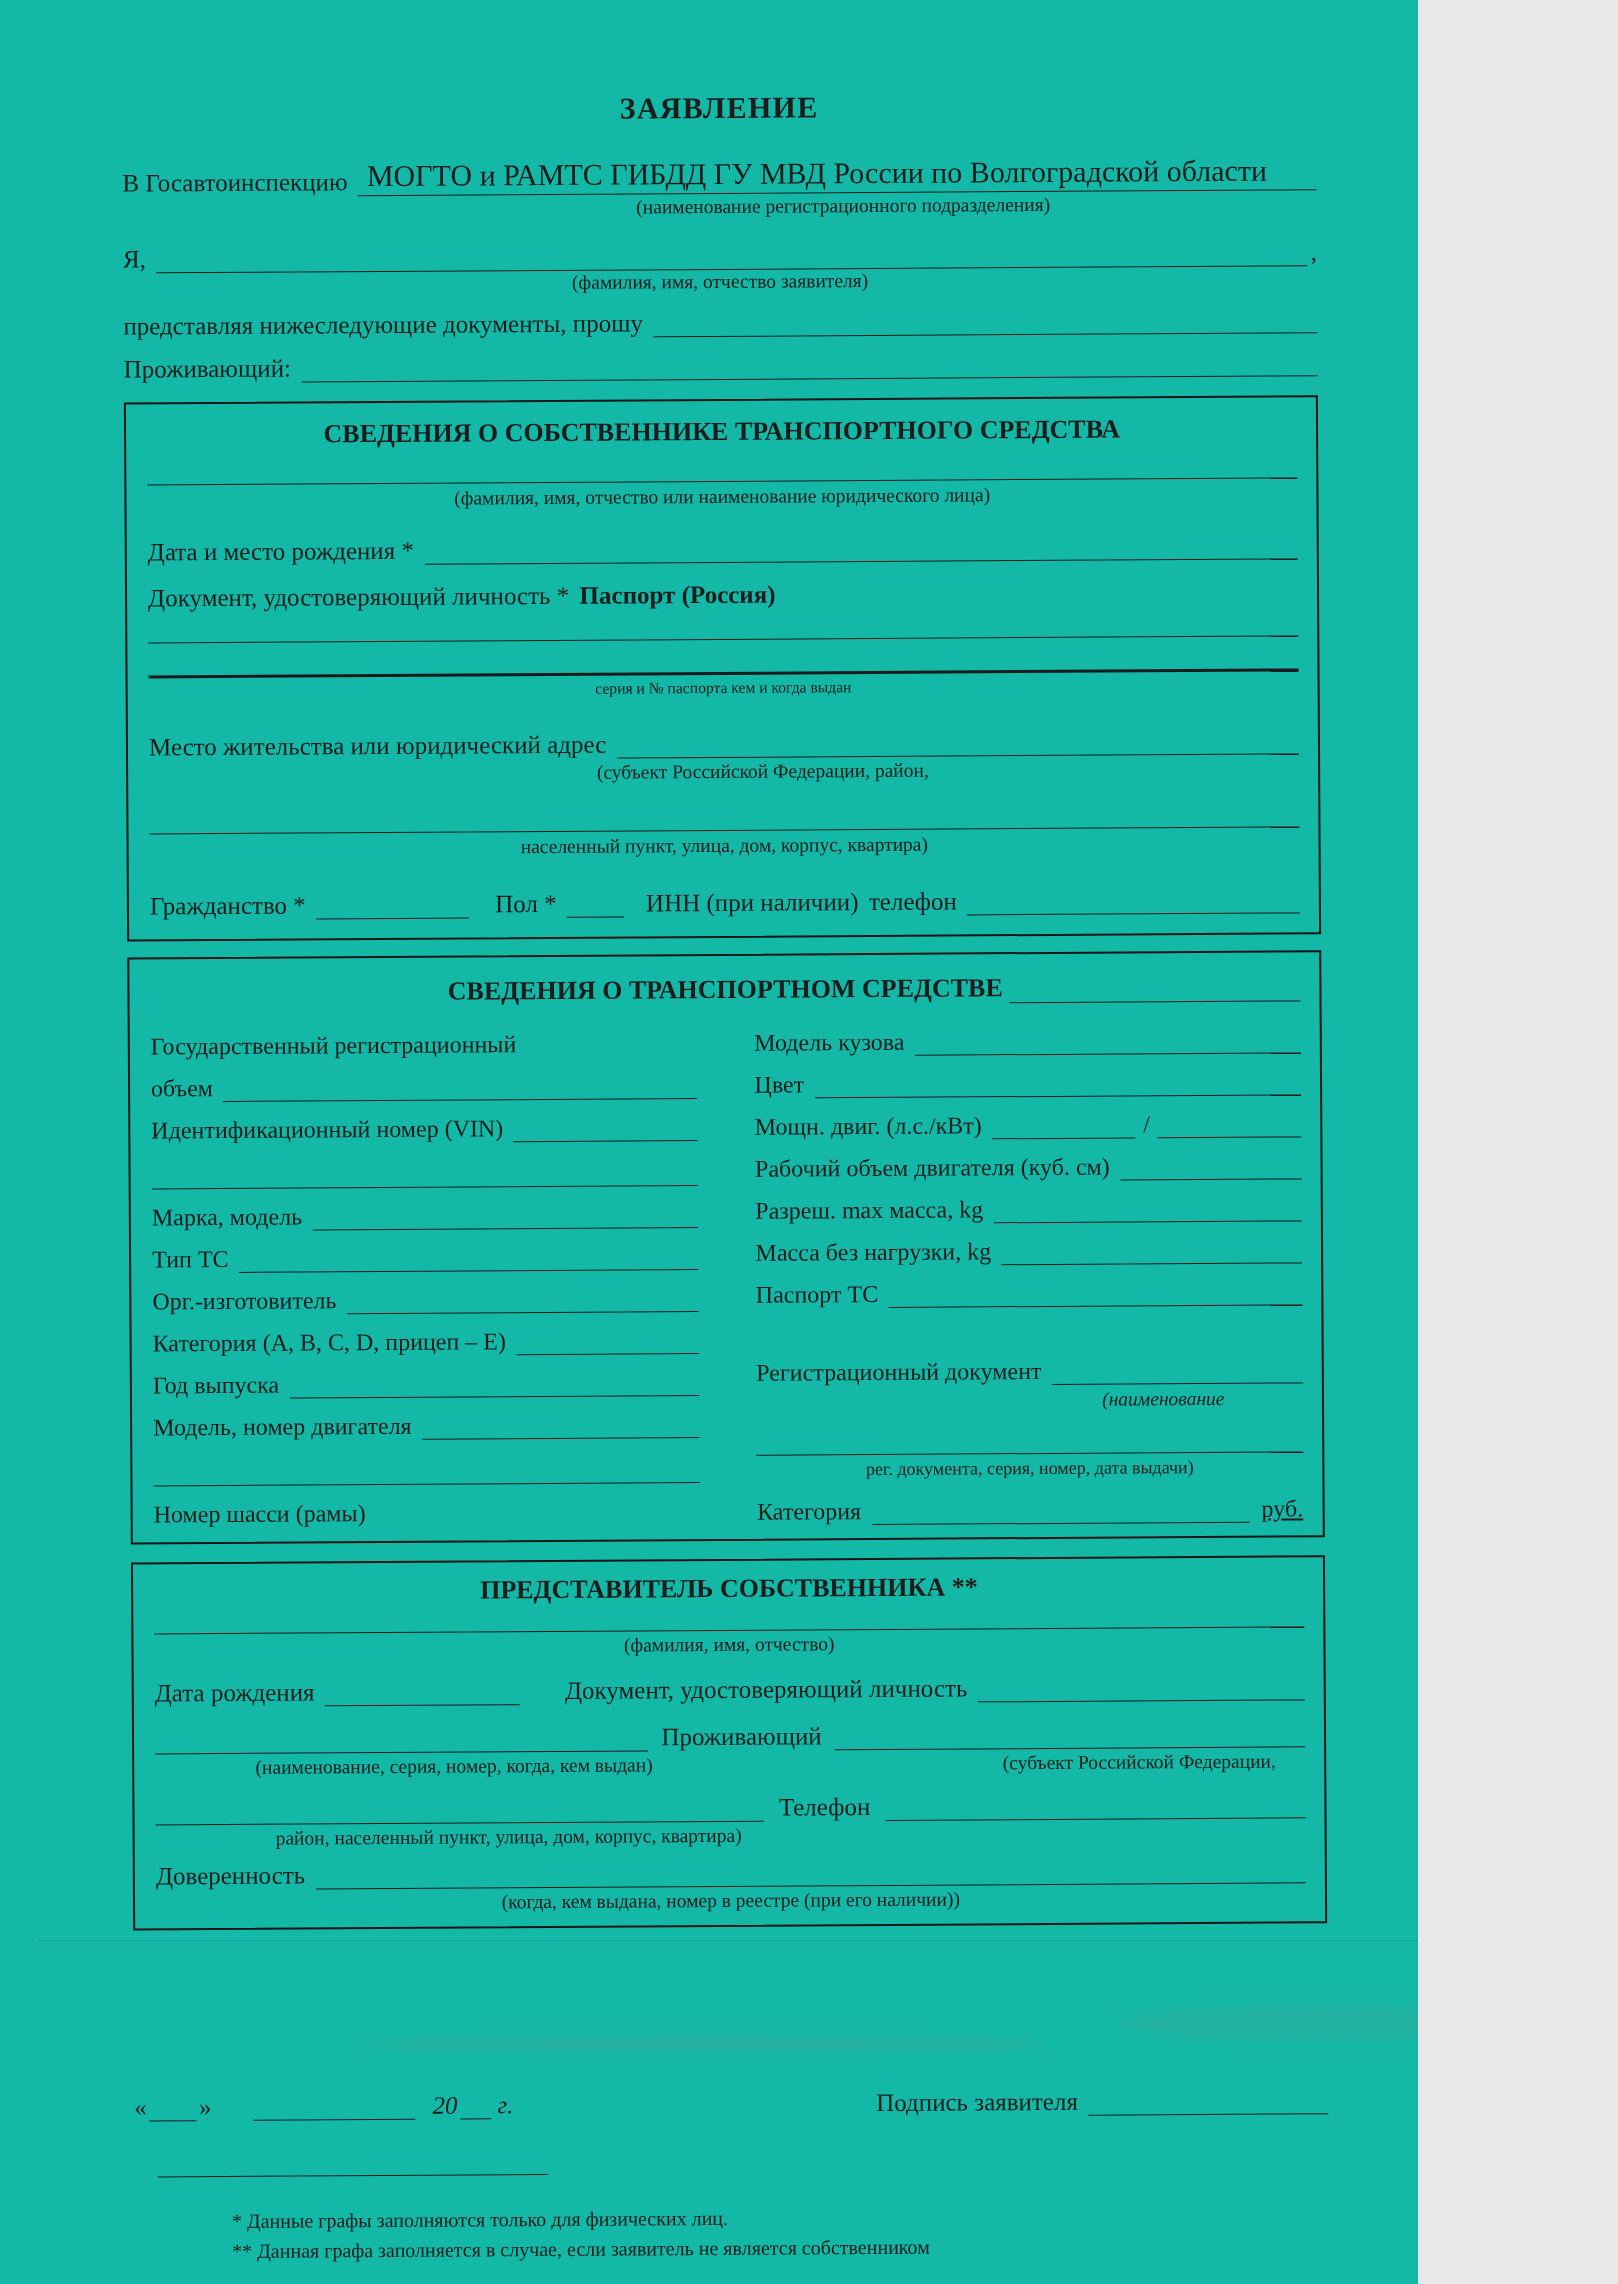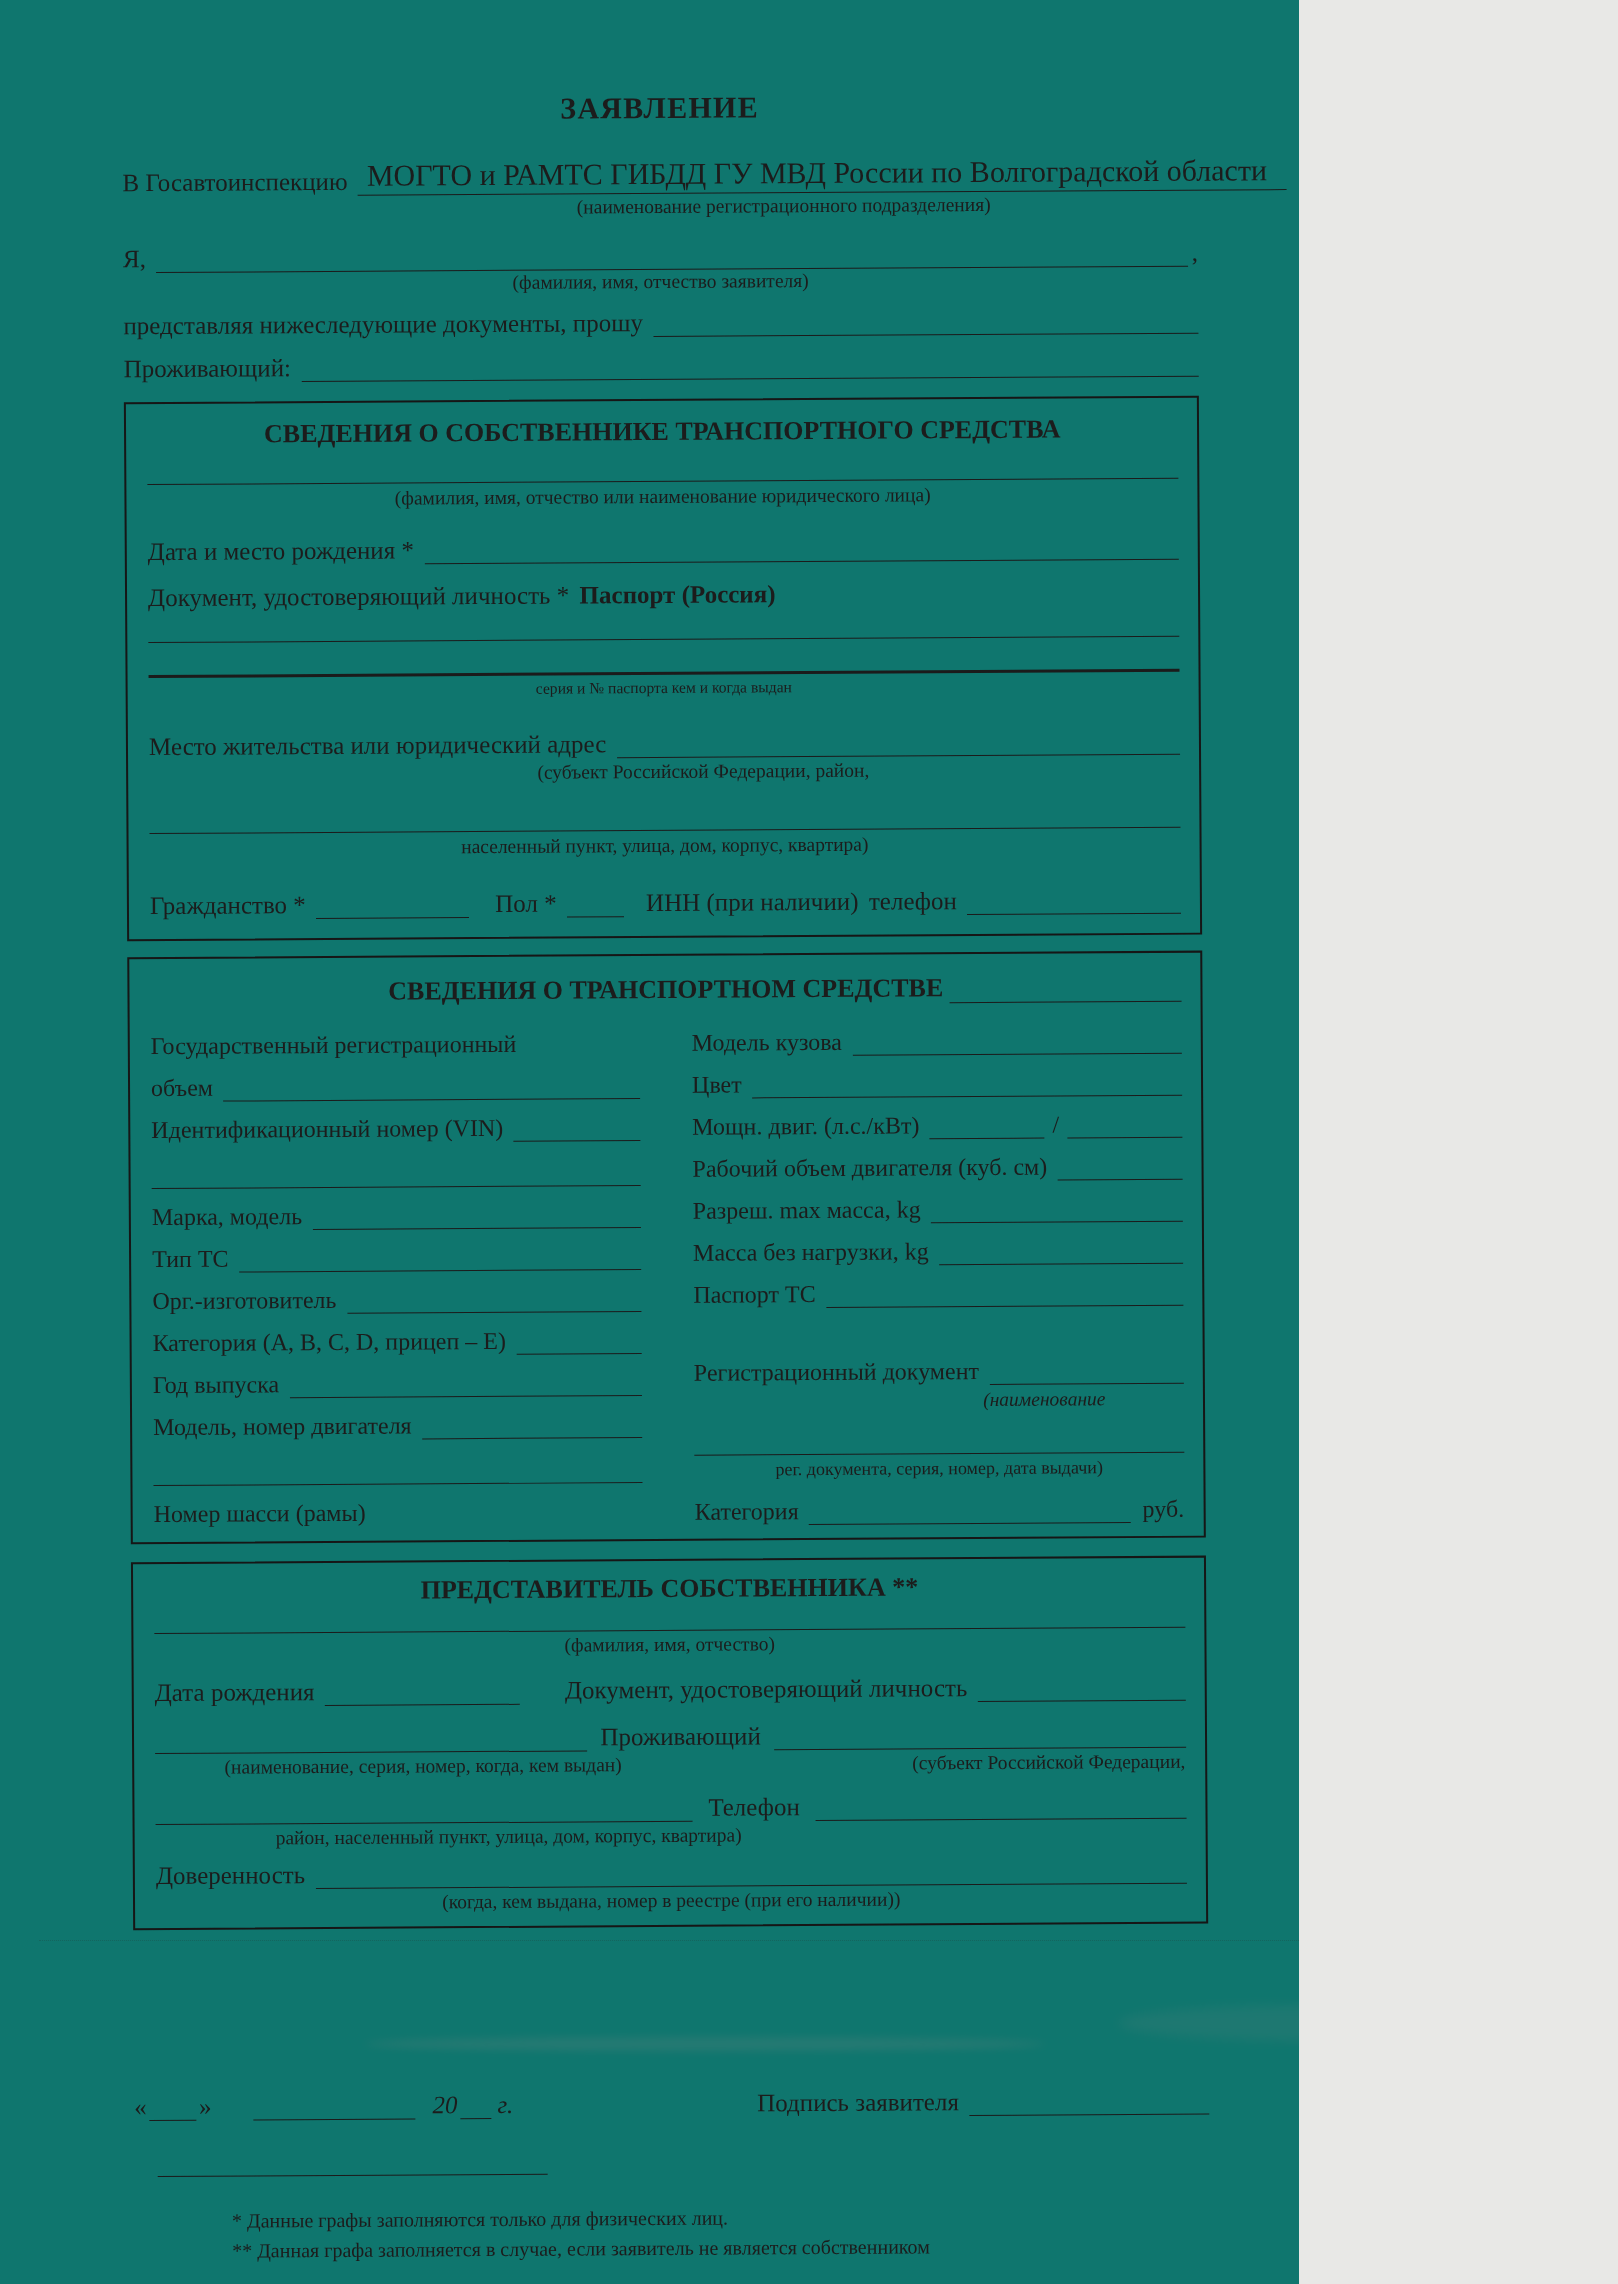--- a/index.html
+++ b/index.html
@@ -1,16 +1,16 @@
 <!DOCTYPE html>
 <html style="font-size:10.4px"><head>
 <meta charset="utf-8">
 <style>
   html,body{margin:0;padding:0;background:#e8e8e6;}
-  .page{width:1299px;height:2284px;background:#0f766e;position:relative;overflow:hidden;
+  .page{width:1418px;height:2284px;background:#14b8a6;position:relative;overflow:hidden;
         color:#1c1c1c;font-family:"Liberation Serif",serif;font-size:25px;}
   .sheet{position:absolute;top:0;left:0;right:0;bottom:0;padding:6.5px 97px 0 127px;
          transform:rotate(-0.35deg);transform-origin:50% 40%;}
   .title{font-size:30px;font-weight:bold;text-align:center;letter-spacing:1.3px;margin-top:84px;}
   .row{display:flex;align-items:flex-end;}
   .row .lbl{white-space:nowrap;padding-right:10.4px;}
   .fill{flex:1 1 auto;border-bottom:1.9px solid #1b1b1b;min-height:3.9px;}
   .fill-line{border-bottom:1.9px solid #1b1b1b;}
   .thick{border-bottom-width:3.2px;}
   .value-line{display:flex;align-items:flex-end;}
@@ -210,21 +210,21 @@
             <span class="fill"></span>
           </div>
           <div class="it" style="font-size:19.5px;text-align:right;padding:3.9px 78px 0 0;height:22px;">(наименование</div>
           <div class="r" style="height:43px;">
             <span class="fill"></span>
           </div>
           <div class="caption" style="font-size:18px;padding-top:3.9px;height:22px;">рег. документа, серия, номер, дата выдачи)</div>
           <div class="r" style="height:44px;">
             <span class="lbl">Категория</span>
             <span class="fill"></span>
-            <span class="lbl" style="padding:0 0 0 11.7px;">руб.</span>
+            <span class="lbl" style="padding:0 0 0 11.7px;text-decoration:underline;">руб.</span>
           </div>
         </div>
       </div>
     </div>
 
     <div class="box b3">
       <div class="bh">ПРЕДСТАВИТЕЛЬ СОБСТВЕННИКА **</div>
 
       <div class="fill-line" style="margin-top:26px;"></div>
       <div class="caption" style="margin-top:3.2px;">(фамилия, имя, отчество)</div>

